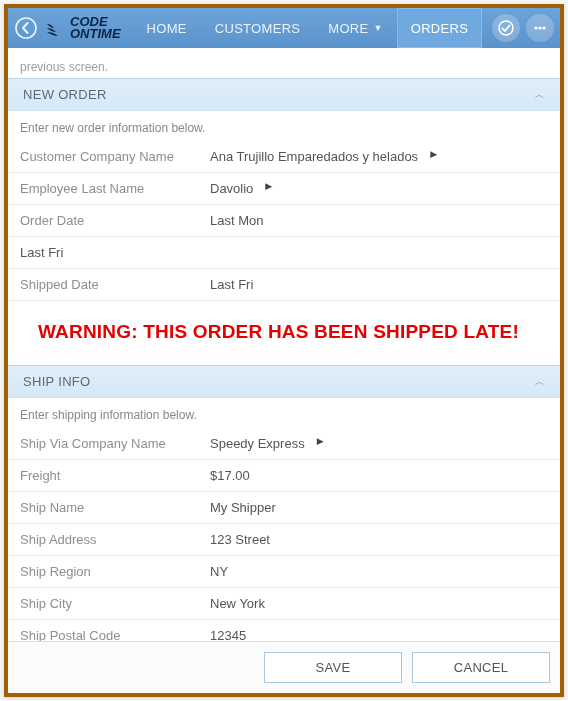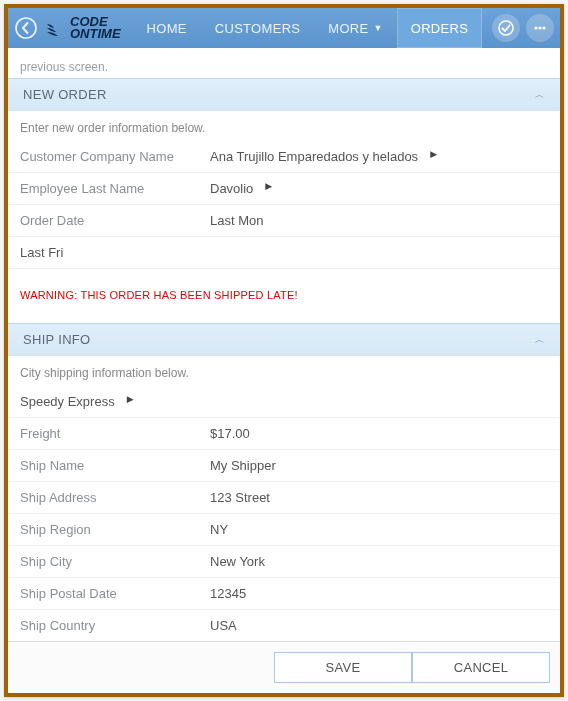--- a/index.html
+++ b/index.html
@@ -133,32 +133,34 @@
     display: flex;
     align-items: flex-start;
     gap: 12px;
   }
   .lookup-arrow {
     font-size: 9px;
     color: #444;
   }
   .warning {
     color: #e60000;
-    font-weight: 400;
+    font-weight: 700;
     padding: 20px 12px 22px;
-    font-size: 11px;
+    font-size: 19px;
     letter-spacing: 0.2px;
+    margin-left: 18px;
   }
   .footer {
     flex-shrink: 0;
     background: #fbfbfb;
     border-top: 1px solid #ddd;
     padding: 10px 10px;
     display: flex;
     justify-content: flex-end;
+    gap: 10px;
   }
   .foot-btn {
     border: 1px solid #aac7e6;
     background: #fff;
     color: #555;
     font-size: 13px;
     padding: 7px 0;
     width: 138px;
     text-align: center;
     cursor: pointer;
@@ -242,30 +244,37 @@
       <div class="form-label">Order Date</div>
       <div class="form-val">
         <span>Last Mon</span>
       </div>
     </div>
     <div class="form-row">
       <div class="form-val">
         <span>Last Fri</span>
       </div>
     </div>
+    <div class="form-row">
+      <div class="form-label">Shipped Date</div>
+      <div class="form-val">
+        <span>Last Fri</span>
+      </div>
+    </div>
 
     <div class="warning">WARNING: THIS ORDER HAS BEEN SHIPPED LATE!</div>
 
     <div class="section-hdr">
       <span>SHIP INFO</span>
       <span class="collapse-ic">︿</span>
     </div>
-    <div class="section-help">City shipping information below.</div>
-
-    <div class="form-row">
+    <div class="section-help">Enter shipping information below.</div>
+
+    <div class="form-row">
+      <div class="form-label">Ship Via Company Name</div>
       <div class="form-val">
         <span>Speedy Express</span>
         <span class="lookup-arrow">▶</span>
       </div>
     </div>
     <div class="form-row">
       <div class="form-label">Freight</div>
       <div class="form-val">
         <span>$17.00</span>
       </div>
@@ -288,21 +297,21 @@
         <span>NY</span>
       </div>
     </div>
     <div class="form-row">
       <div class="form-label">Ship City</div>
       <div class="form-val">
         <span>New York</span>
       </div>
     </div>
     <div class="form-row">
-      <div class="form-label">Ship Postal Date</div>
+      <div class="form-label">Ship Postal Code</div>
       <div class="form-val">
         <span>12345</span>
       </div>
     </div>
     <div class="form-row">
       <div class="form-label">Ship Country</div>
       <div class="form-val">
         <span>USA</span>
       </div>
     </div>

